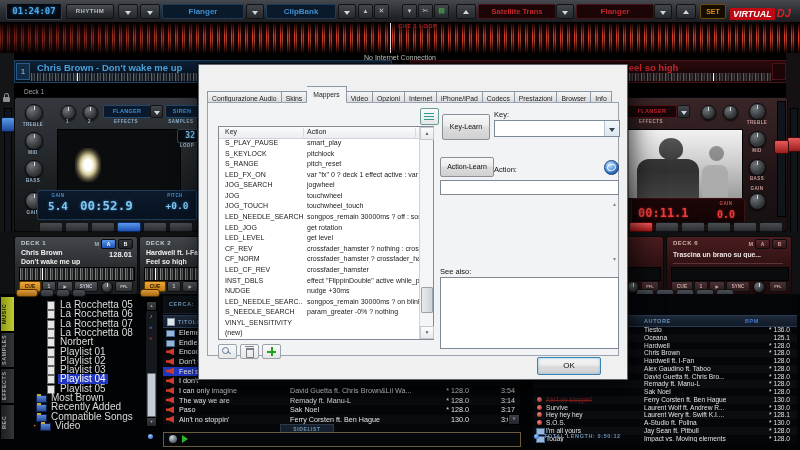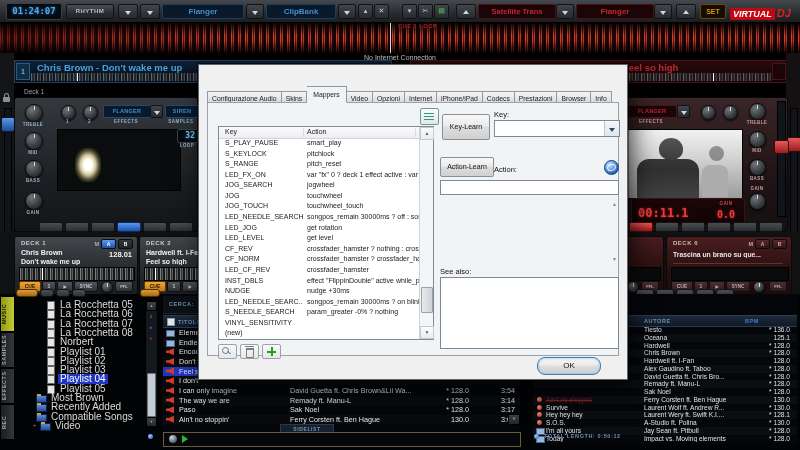--- a/index.html
+++ b/index.html
@@ -273,20 +273,27 @@
 
     <div class="vscr" style="left:42px;top:31px;width:122px;height:60px;">
         <div class="glow"></div>
       </div>
 
     <div class="abs lcdbox" style="left:162px;top:31px;width:19px;height:12px;">
       <span class="abs dval" style="right:2px;top:1px;font-size:8px;">32</span>
     </div>
     <div class="klab tx" style="left:162px;top:45px;width:20px;">LOOP</div>
 
+    <div class="disp" style="left:22px;top:92px;width:158px;height:28px;">
+      <div class="dlab" style="position:absolute;left:6px;top:2px;width:28px;">GAIN</div>
+      <div class="abs dval" style="left:6px;top:9px;width:28px;font-size:11px;text-align:center;">5.4</div>
+      <div class="abs dval" style="left:42px;top:7px;font-size:12.5px;">00:52.9</div>
+      <div class="dlab" style="position:absolute;left:120px;top:2px;width:34px;">PITCH</div>
+      <div class="abs dval" style="left:122px;top:9px;width:34px;font-size:9.5px;text-align:center;">+0.0</div>
+    </div>
     <div class="hc" style="left:24px;top:124px;width:22px;"></div>
     <div class="hc" style="left:50px;top:124px;width:22px;"></div>
     <div class="hc" style="left:76px;top:124px;width:22px;"></div>
     <div class="hc on-b" style="left:102px;top:124px;width:22px;"></div>
     <div class="hc" style="left:128px;top:124px;width:22px;"></div>
     <div class="hc" style="left:154px;top:124px;width:22px;"></div>
   </div>
 
   <div class="abs deckp" style="left:540px;top:97px;width:246px;height:133px;background:linear-gradient(180deg,#3a2527,#201315 62%,#141011);">
     <div class="pill red" style="left:86px;top:7px;width:48px;height:11px;">FLANGER</div>
@@ -754,16 +761,16 @@
 
       <div class="abs" style="left:232px;top:95px;width:178px;height:66px;">
         <span class="dsc-arr" style="right:2px;top:2px;">▴</span>
         <span class="dsc-arr" style="right:2px;bottom:2px;">▾</span>
       </div>
 
       <span class="lbl" style="left:232px;top:164px;">See also:</span>
       <div class="field" style="left:232px;top:174px;width:177px;height:70px;"></div>
     </div>
 
-    <div class="wbtn ok" style="left:338px;top:292px;width:62px;height:16px;line-height:16px;border-radius:8px;">OK</div>
+    <div class="wbtn ok" style="left:338px;top:292px;width:62px;height:16px;line-height:16px;">OK</div>
   </div>
 
 </div>
 
 </body></html>

